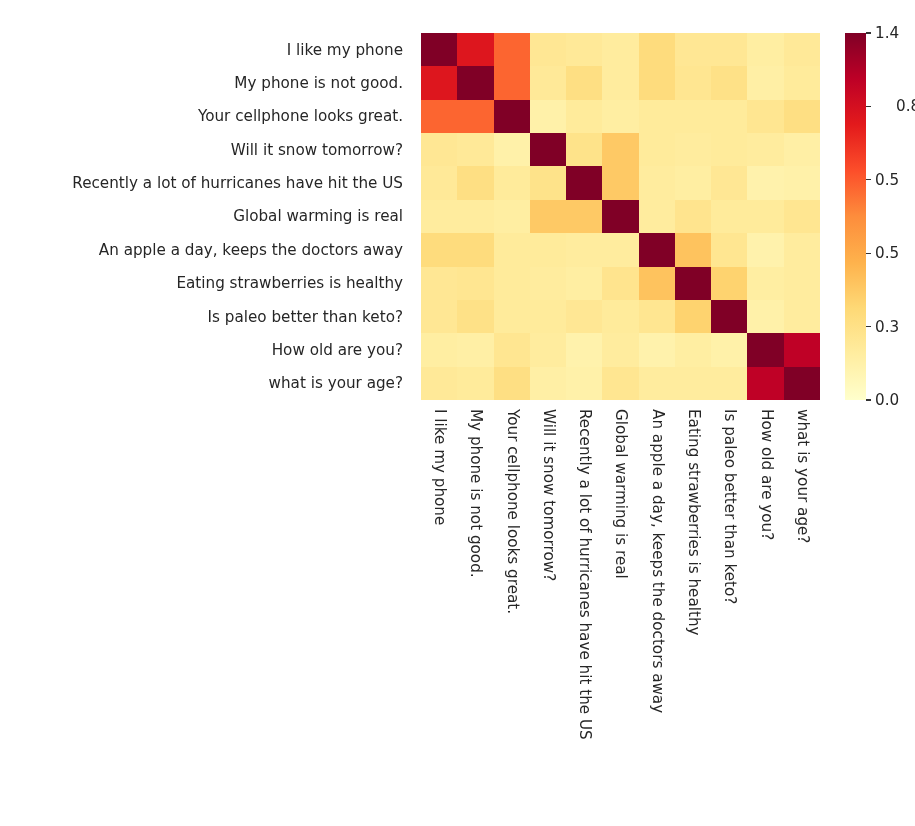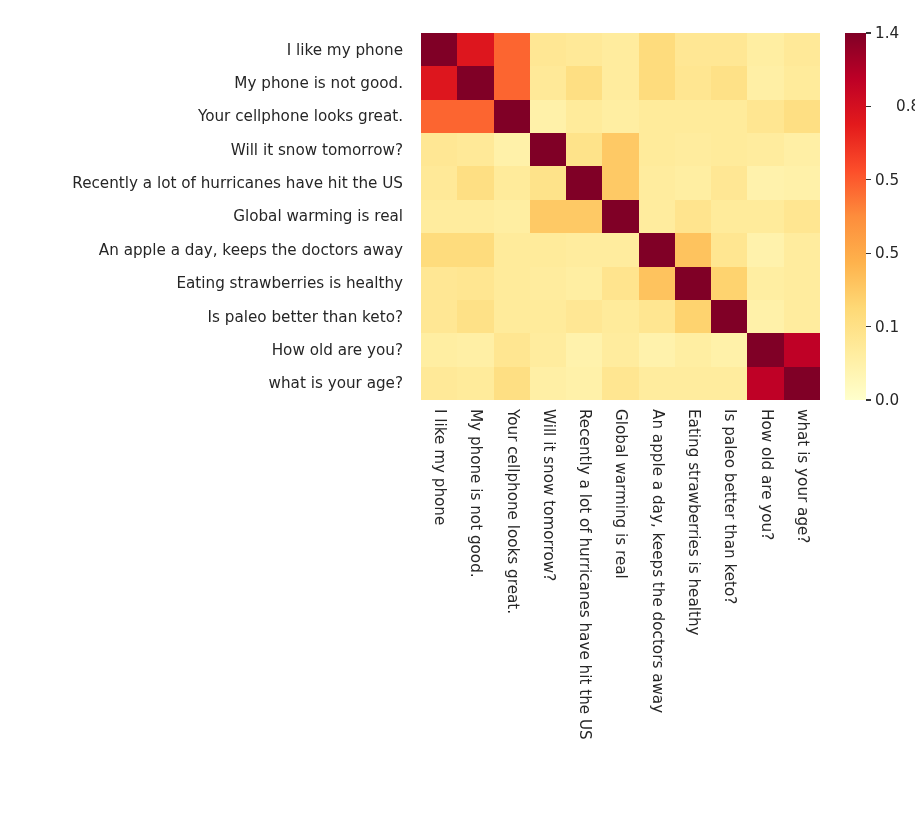--- a/index.html
+++ b/index.html
@@ -326,18 +326,18 @@
     <div id="colorbar-gradient"></div>
   <div class="cbar-tick" style="top: -0.65px;"></div>
       <div class="cbar-label" style="top: 0px;">1.4</div>
       <div class="cbar-tick" style="top: 72.75px;"></div>
       <div class="cbar-label" style="top: 73.4px; margin-left: 21px;">0.8</div>
       <div class="cbar-tick" style="top: 146.15px;"></div>
       <div class="cbar-label" style="top: 146.8px;">0.5</div>
       <div class="cbar-tick" style="top: 219.55px;"></div>
       <div class="cbar-label" style="top: 220.2px;">0.5</div>
       <div class="cbar-tick" style="top: 292.95px;"></div>
-      <div class="cbar-label" style="top: 293.6px;">0.1</div>
+      <div class="cbar-label" style="top: 293.6px;">0.3</div>
       <div class="cbar-tick" style="top: 366.35px;"></div>
       <div class="cbar-label" style="top: 367px;">0.0</div>
     </div>
 
 </div>
 
 </body></html>

